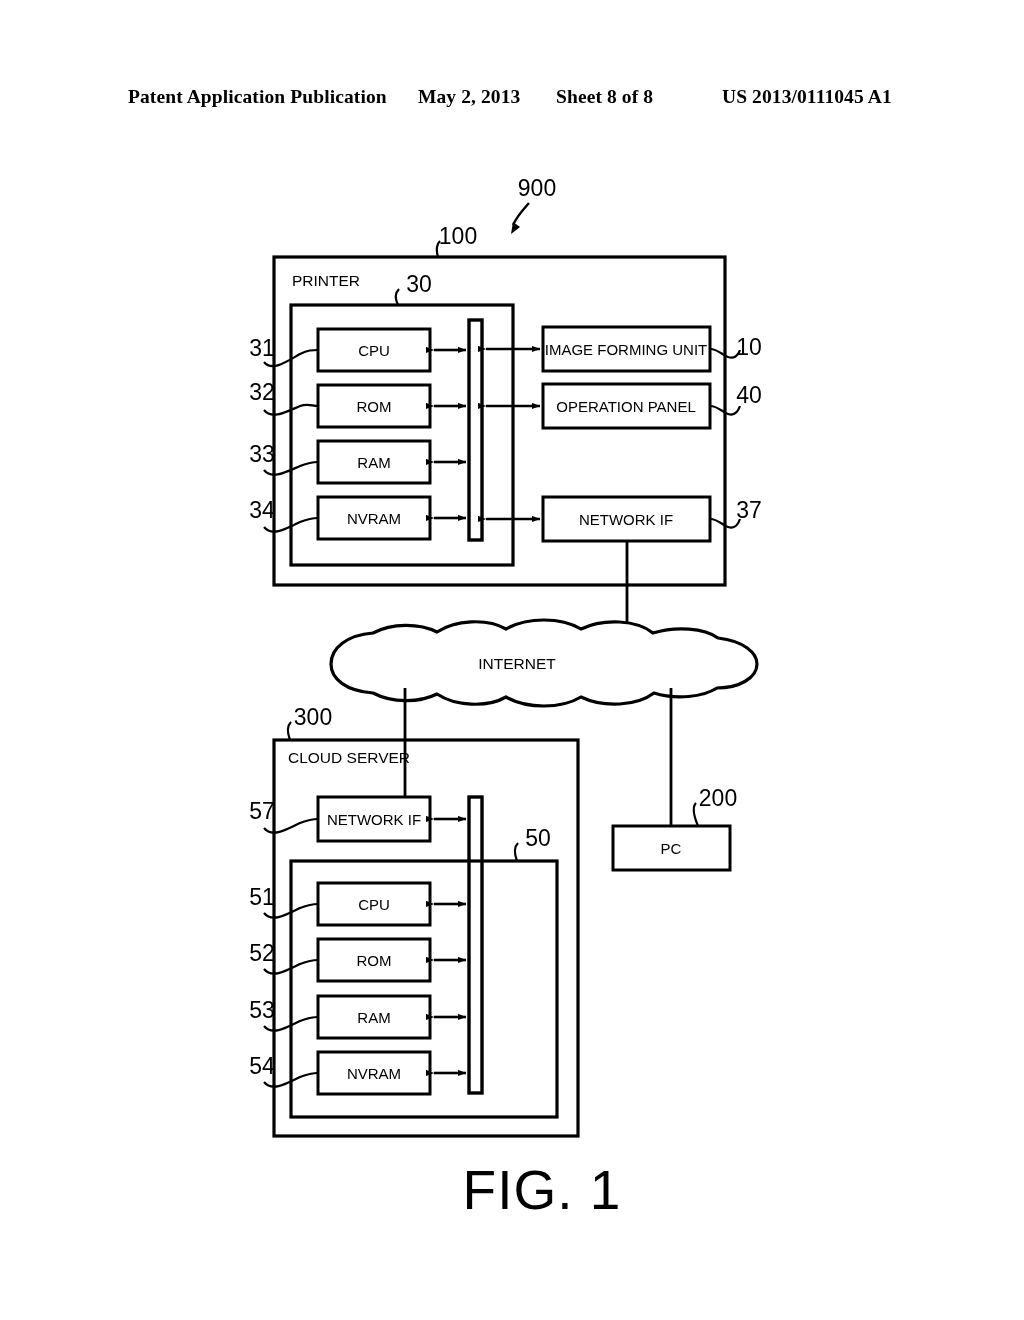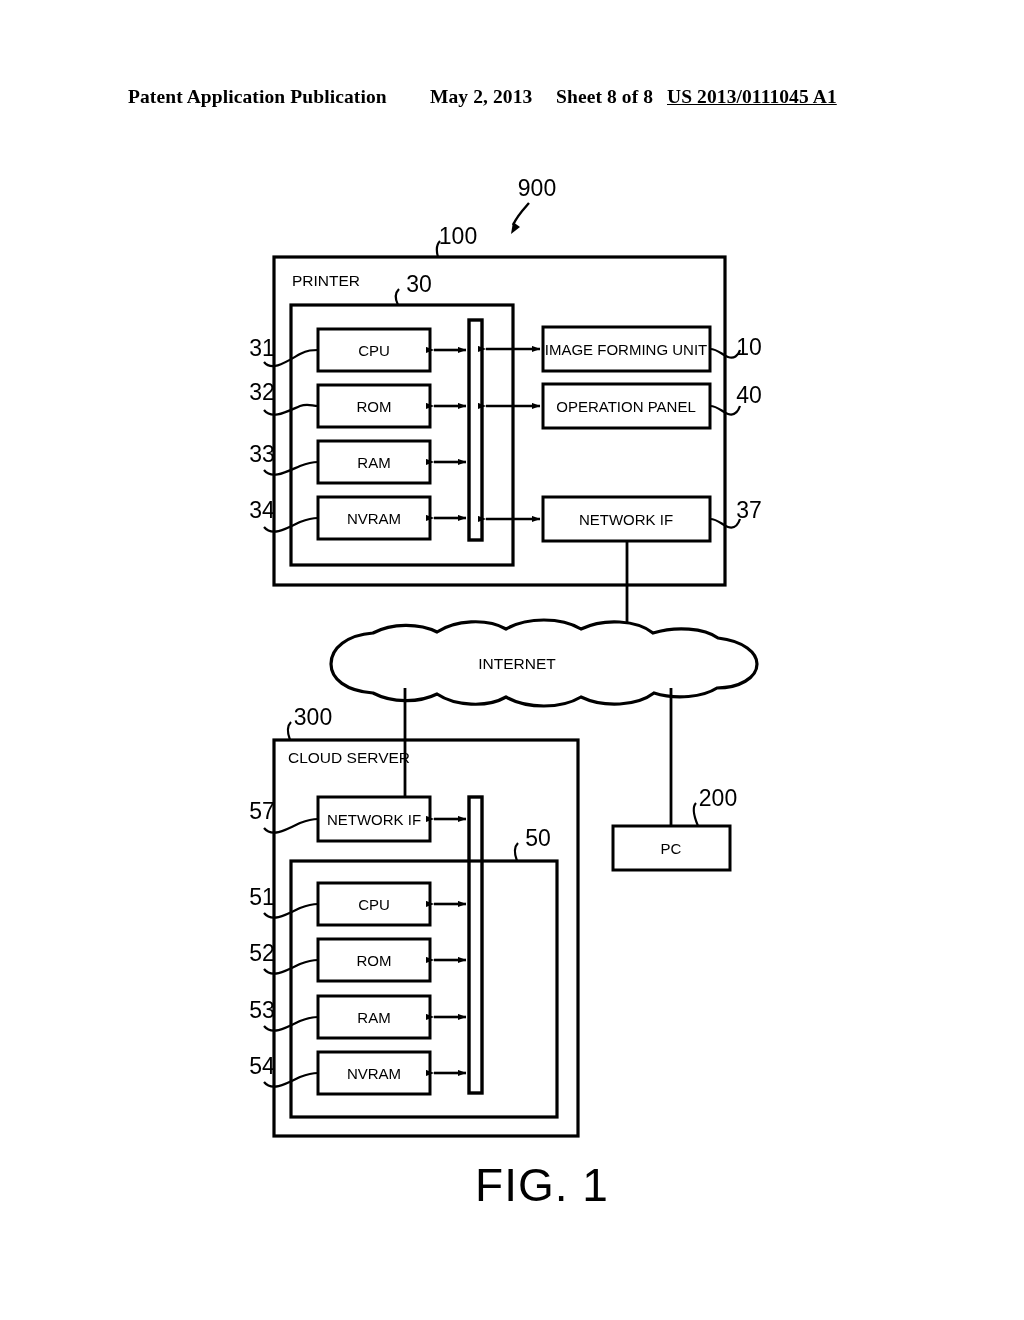--- a/index.html
+++ b/index.html
@@ -29,23 +29,23 @@
     top: 86px;
     width: 1024px;
     font-family: "Liberation Serif", serif;
     font-weight: bold;
     font-size: 19.5px;
     letter-spacing: 0.1px;
     white-space: nowrap;
   }
   .pub-header .hx { position: absolute; top: 0; }
   .h-pub   { left: 128px; }
-  .h-date  { left: 430px; text-align: right; }
+  .h-date  { left: 418px; text-align: right; }
   .h-sheet { left: 556px; }
-  .h-num   { left: 667px; text-decoration: underline; }
+  .h-num   { left: 722px; }
 
   
   #figure {
     position: absolute;
     left: 0;
     top: 0;
     width: 1024px;
     height: 1320px;
   }
   #figure text {
@@ -57,21 +57,21 @@
   .lbl-ref   { font-size: 23px; text-anchor: middle; }
   .lbl-cloud { font-size: 15.5px; text-anchor: middle; }
 
   .fig-caption {
     position: absolute;
     left: 0;
     top: 1158px;
     width: 1024px;
     text-align: center;
     font-family: "Liberation Sans", sans-serif;
-    font-size: 46px;
+    font-size: 55px;
     letter-spacing: 1px;
     color: #000;
   }
   .fig-caption span { margin-left: 60px; }
 </style>
 </head>
 <body>
 
 <div id="page">
 

